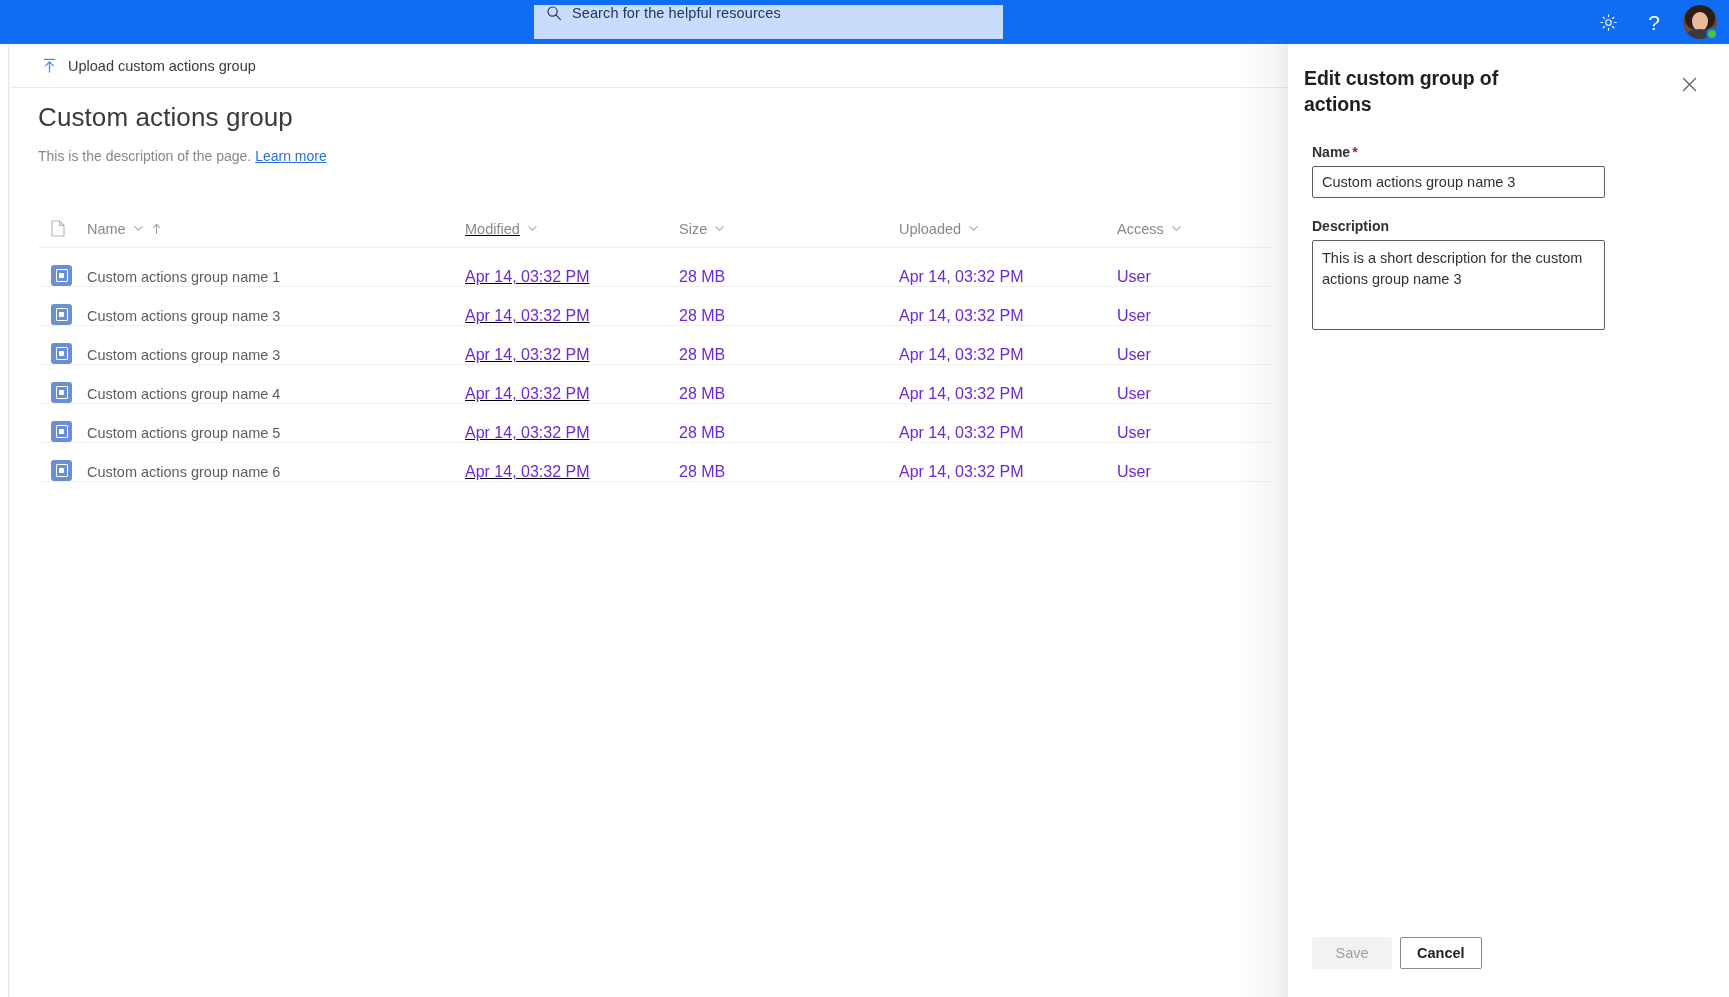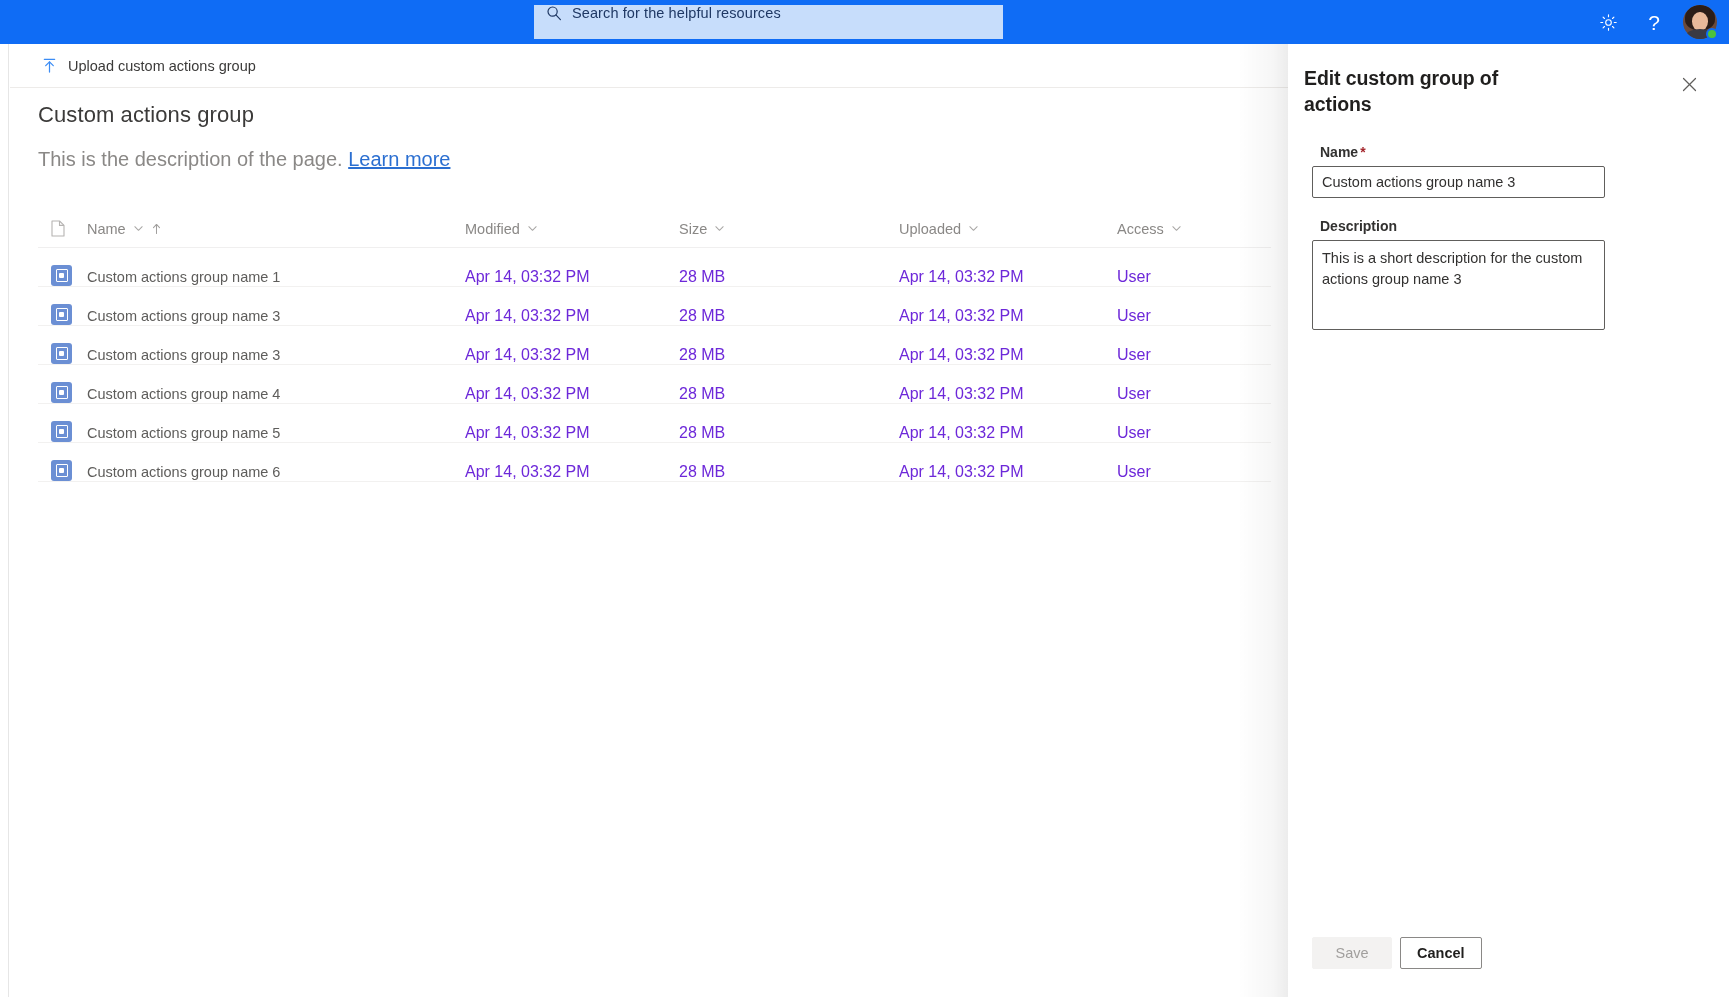--- a/index.html
+++ b/index.html
@@ -104,46 +104,46 @@
   .cmd-label { font-size: 14.5px; color: #3b3a39; white-space: nowrap; }
 
   
   .page {
     position: absolute; left: 10px; top: 88px;
     width: 1719px; height: 909px;
     background: #ffffff;
   }
   .page-title {
     position: absolute; left: 28px; top: 14px;
-    font-size: 22px; color: #3b3a39; font-weight: 400;
+    font-size: 26px; color: #3b3a39; font-weight: 400;
     letter-spacing: .1px;
   }
   .page-desc {
     position: absolute; left: 28px; top: 60px;
-    font-size: 20px; color: #8a8886;
+    font-size: 14px; color: #8a8886;
   }
   .page-desc a { color: #2b6fd1; text-decoration: underline; cursor: pointer; }
 
   
   .grid { position: absolute; left: 28px; top: 122px; width: 1233px; }
   .grid-head {
     display: flex; align-items: center;
     height: 38px;
     border-bottom: 1px solid #f0efef;
   }
   .grid-row {
     display: flex; align-items: flex-end;
     height: 39px;
     border-bottom: 1px solid #f2f1f0;
     cursor: pointer;
   }
 
   .c-icon   { width: 49px; flex: none; display: flex; align-items: center; padding-left: 13px;}
   .c-name   { width: 378px; flex: none; }
-  .c-mod    { width: 214px; flex: none; }
+  .c-mod    { width: 214px; flex: none; text-decoration: underline; }
   .c-size   { width: 220px; flex: none; }
   .c-upl    { width: 218px; flex: none; }
   .c-acc    { width: 150px; flex: none; }
 
   .hcell {
     display: flex; align-items: center; gap: 7px;
     font-size: 14.5px; color: #8a8886; cursor: pointer;
   }
   .hcell .chev { width: 11px; height: 11px; opacity: .75;}
   .hcell .sortup { width: 11px; height: 12px; opacity: .8;}
@@ -194,21 +194,21 @@
   .close-btn {
     width: 32px; height: 32px; margin-top: 2px;
     display: flex; align-items: center; justify-content: center;
     cursor: pointer; border-radius: 2px; flex: none;
   }
   .close-icon { width: 15px; height: 15px; }
 
   .panel-body { position: absolute; left: 24px; top: 100px; width: 293px; }
   .field-label {
     font-size: 14px; font-weight: 700; color: #323130;
-    margin-bottom: 6px; display: block; margin-left: 8px;
+    margin-bottom: 6px; display: block;
   }
   .req { color: #a4262c; font-weight: 700; margin-left: 2px; }
   .text-input {
     width: 293px; height: 32px;
     border: 1px solid #605e5c; border-radius: 2px;
     padding: 0 9px;
     font-size: 14.5px; color: #323130;
     font-family: "Liberation Sans", sans-serif;
     background: #fff; outline: none;
   }

